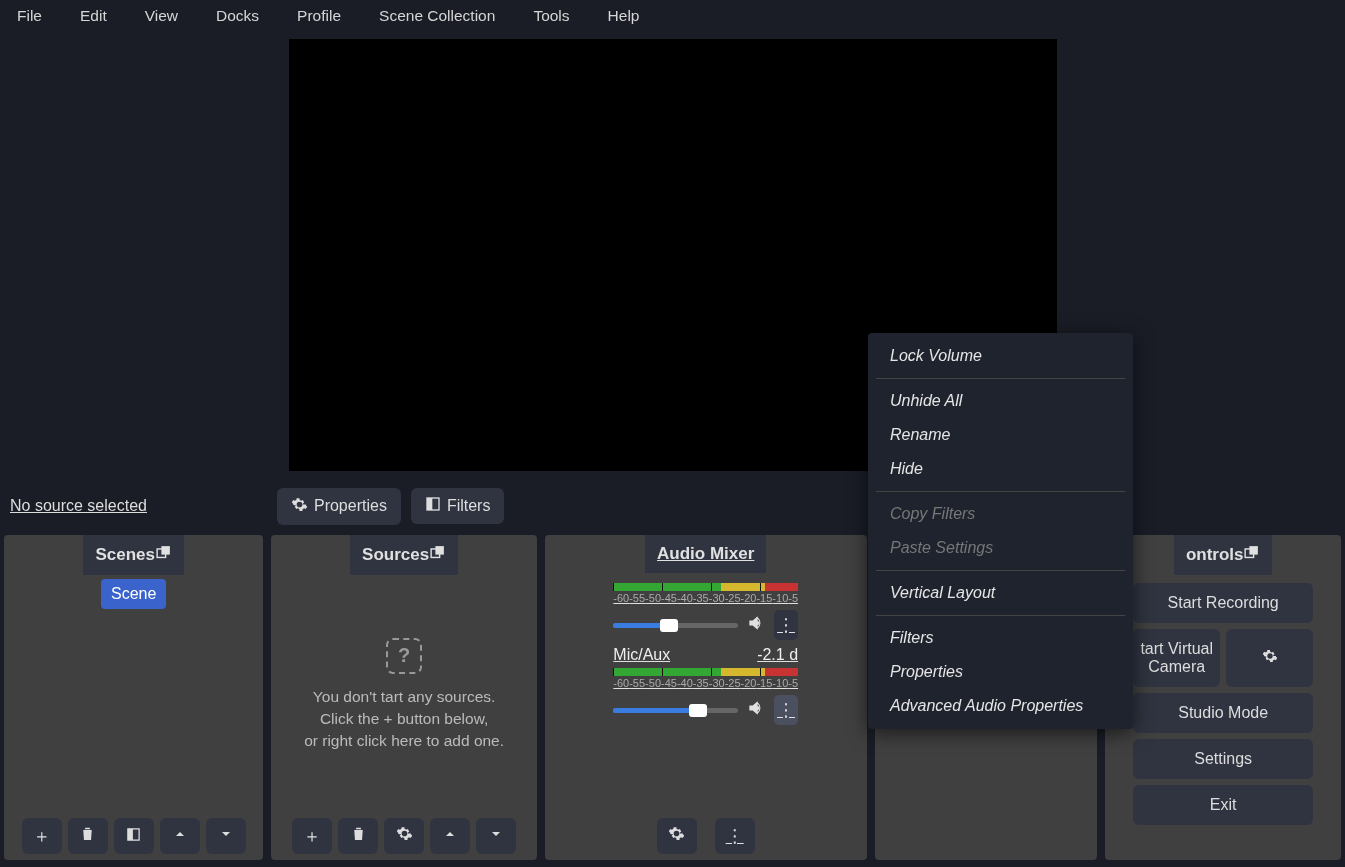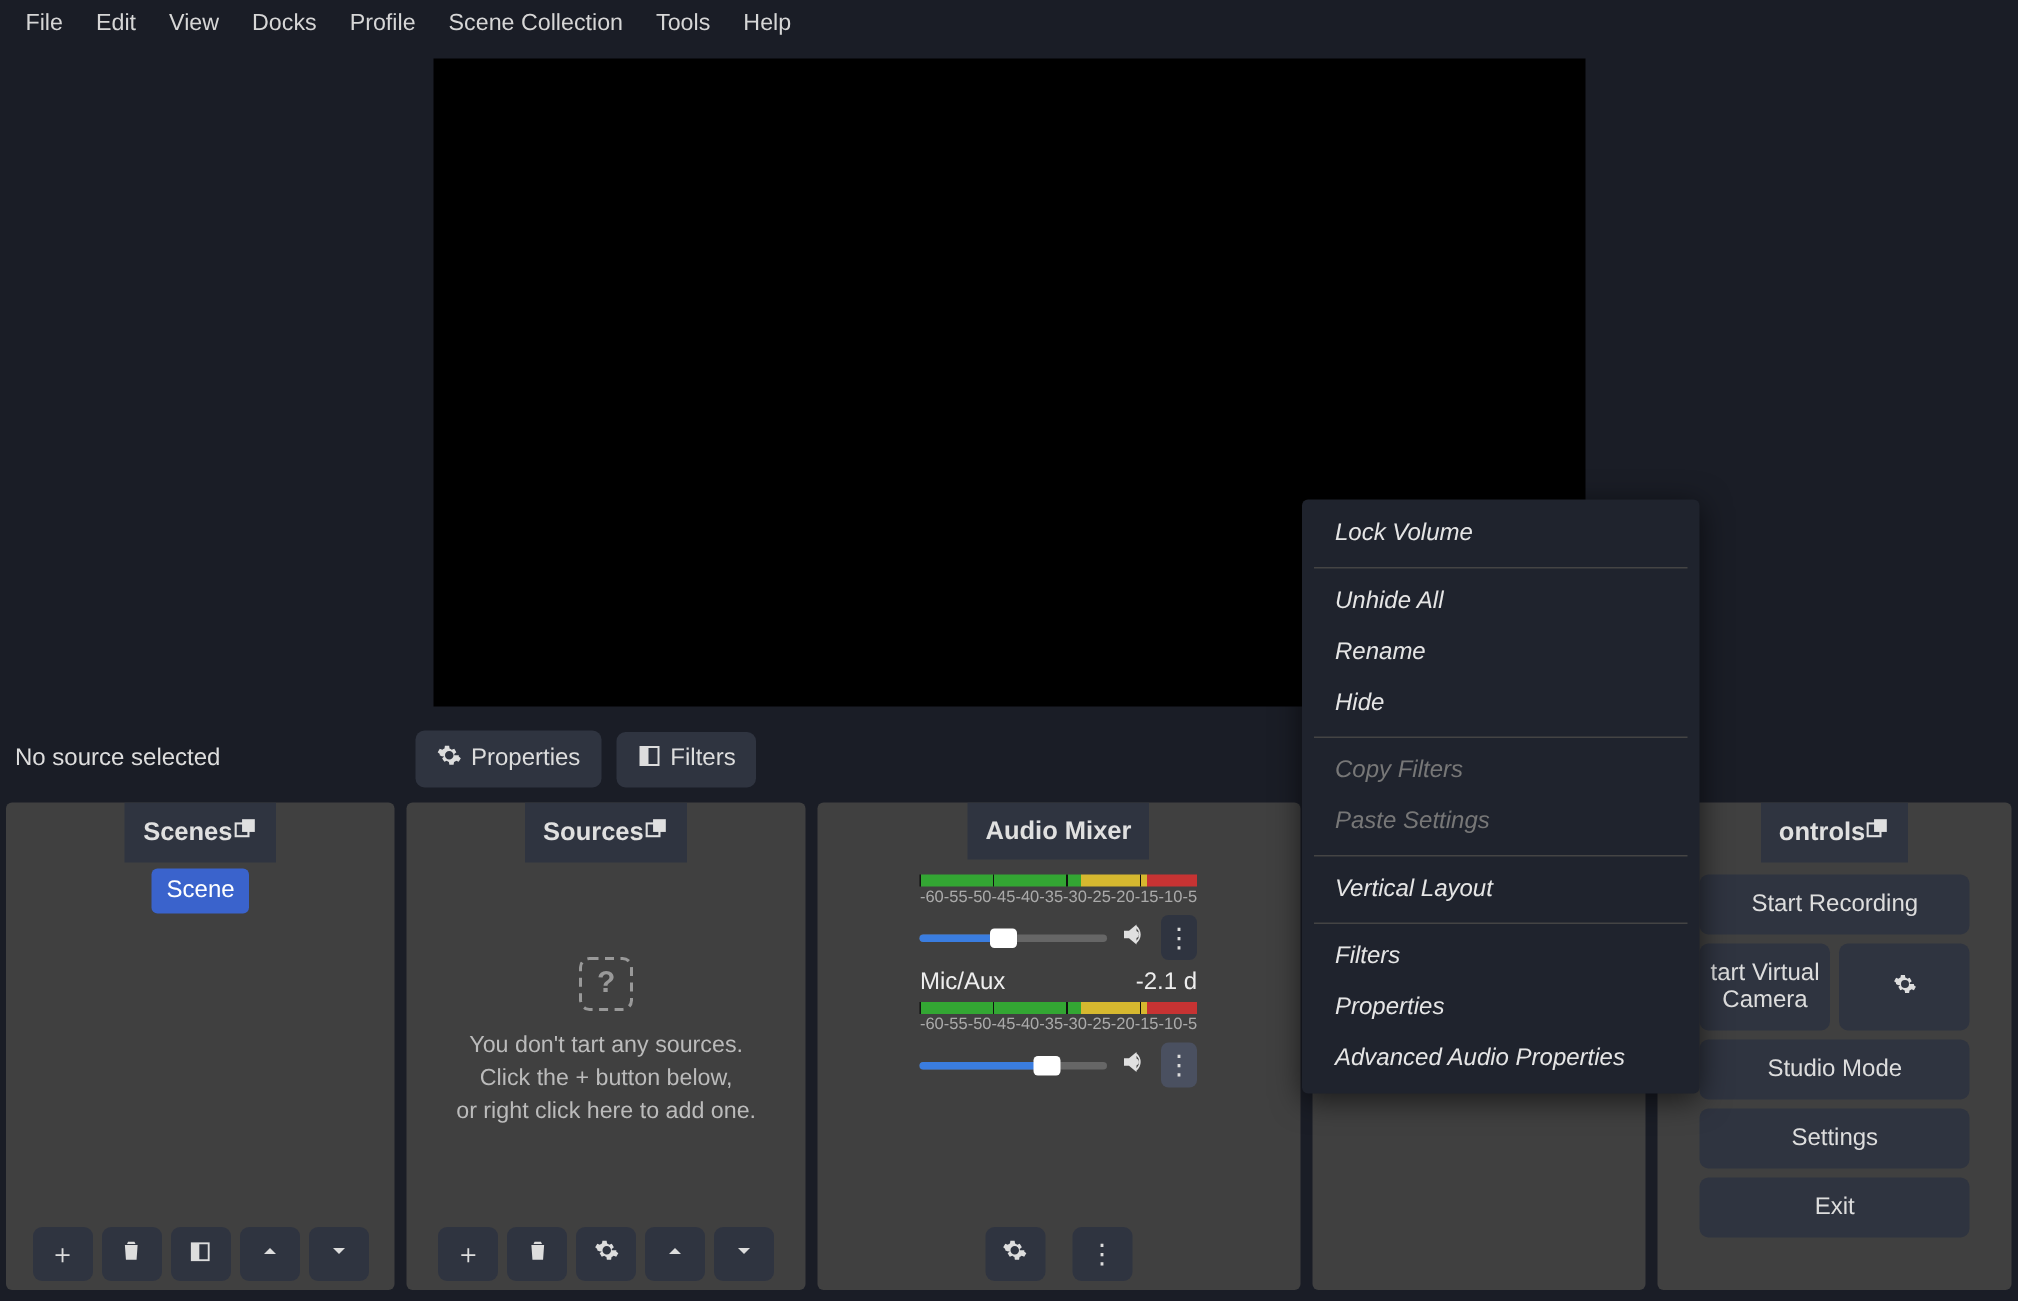--- a/index.html
+++ b/index.html
@@ -7,21 +7,21 @@
     width: 1345px;
     height: 867px;
     background: #1a1d26;
     font-family: -apple-system, BlinkMacSystemFont, "Segoe UI", Arial, sans-serif;
     color: #e0e0e0;
     overflow: hidden;
     position: relative;
   }
   .menubar {
     display: flex;
-    gap: 0;
+    gap: 16px;
     padding: 4px 6px;
     font-size: 15.5px;
     color: #d6d6d6;
   }
   .menubar .menu-item { padding: 3px 11px; cursor: pointer; }
   .preview-area {
     height: 445px;
     display: flex;
     justify-content: center;
     align-items: center;
@@ -31,21 +31,21 @@
     height: 432px;
     background: #000;
   }
   .toolbar-row {
     display: flex;
     align-items: center;
     padding: 8px 8px;
     gap: 10px;
     height: 58px;
   }
-  .no-source { font-size: 16px; color: #ddd; padding-left: 2px; }
+  .no-source { font-size: 16px; color: #ddd; padding-left: 2px; text-decoration: underline; }
   .btn {
     background: #2f3440;
     border: none;
     color: #ddd;
     font-size: 16px;
     padding: 8px 14px;
     border-radius: 6px;
     display: flex;
     align-items: center;
     gap: 6px;
@@ -89,21 +89,21 @@
     border-radius: 6px;
     color: #ddd;
     display: flex;
     align-items: center;
     justify-content: center;
     cursor: pointer;
     font-size: 18px;
   }
   .panel.scenes { width: 262px; }
   .panel.sources { width: 268px; }
-  .panel.mixer { width: 325px; }
+  .panel.mixer { width: 325px; text-decoration: underline; }
   .panel.transitions { width: 225px; }
   .panel.controls { width: 238px; }
   .scene-item {
     background: #3a63cc;
     color: #fff;
     padding: 6px 10px;
     margin: 2px;
     border-radius: 4px;
     font-size: 16px;
   }

